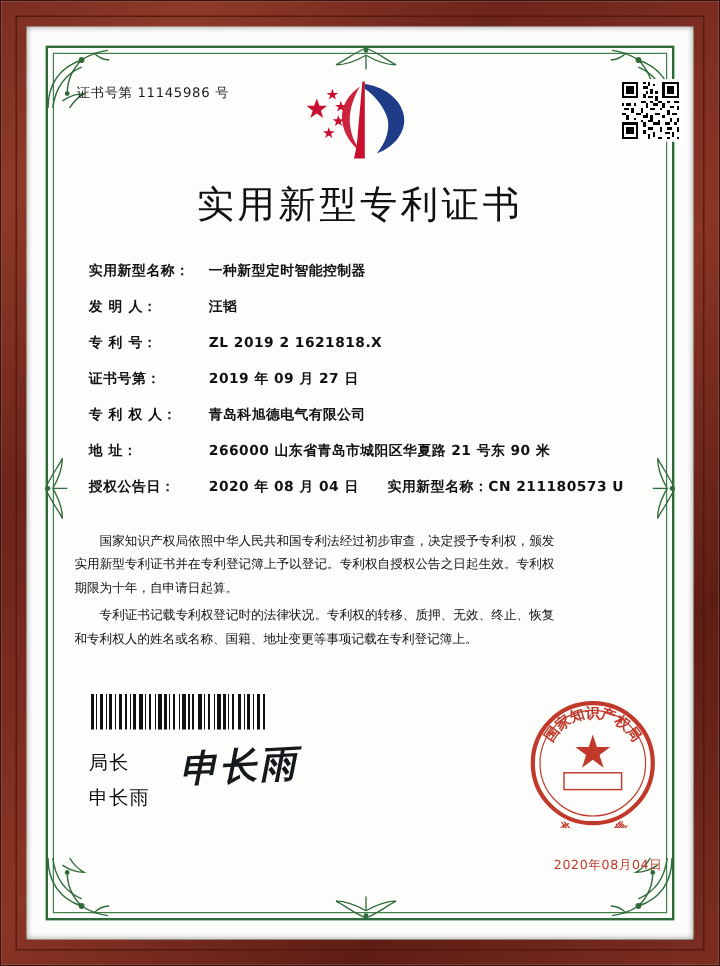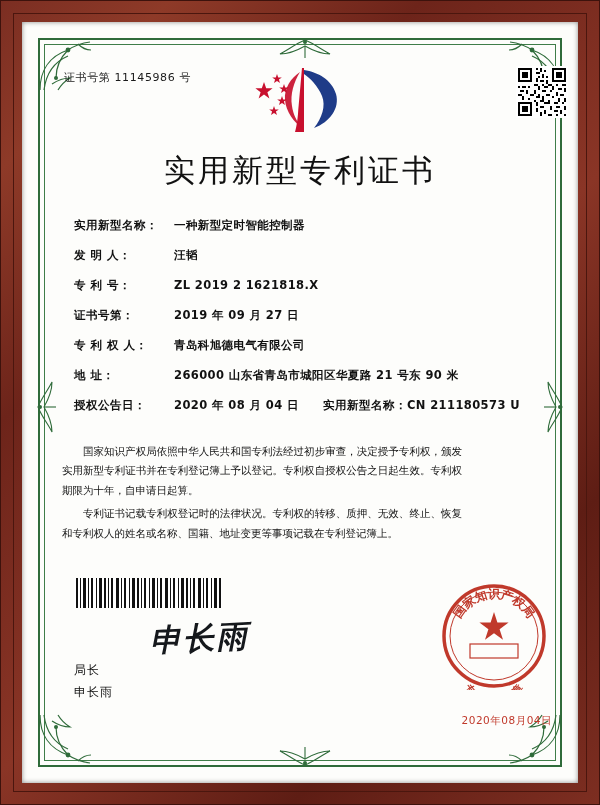--- a/index.html
+++ b/index.html
@@ -185,25 +185,24 @@
     top: 556px;
     width: 148px;
     height: 30px;
   }
   .barcode svg { display:block; }
 
   .signature-block {
     position: absolute;
     left: 52px;
     top: 600px;
-    font-size: 12px;
+    font-size: 16px;
     color: #111;
     line-height: 1.8;
     letter-spacing: 1px;
-    margin-top: 38px;
   }
   .handwriting {
     position: absolute;
     left: 128px;
     top: 596px;
     font-family: "DejaVu Serif", serif;
     font-size: 31px;
     font-style: italic;
     font-weight: bold;
     color: #15181c;

